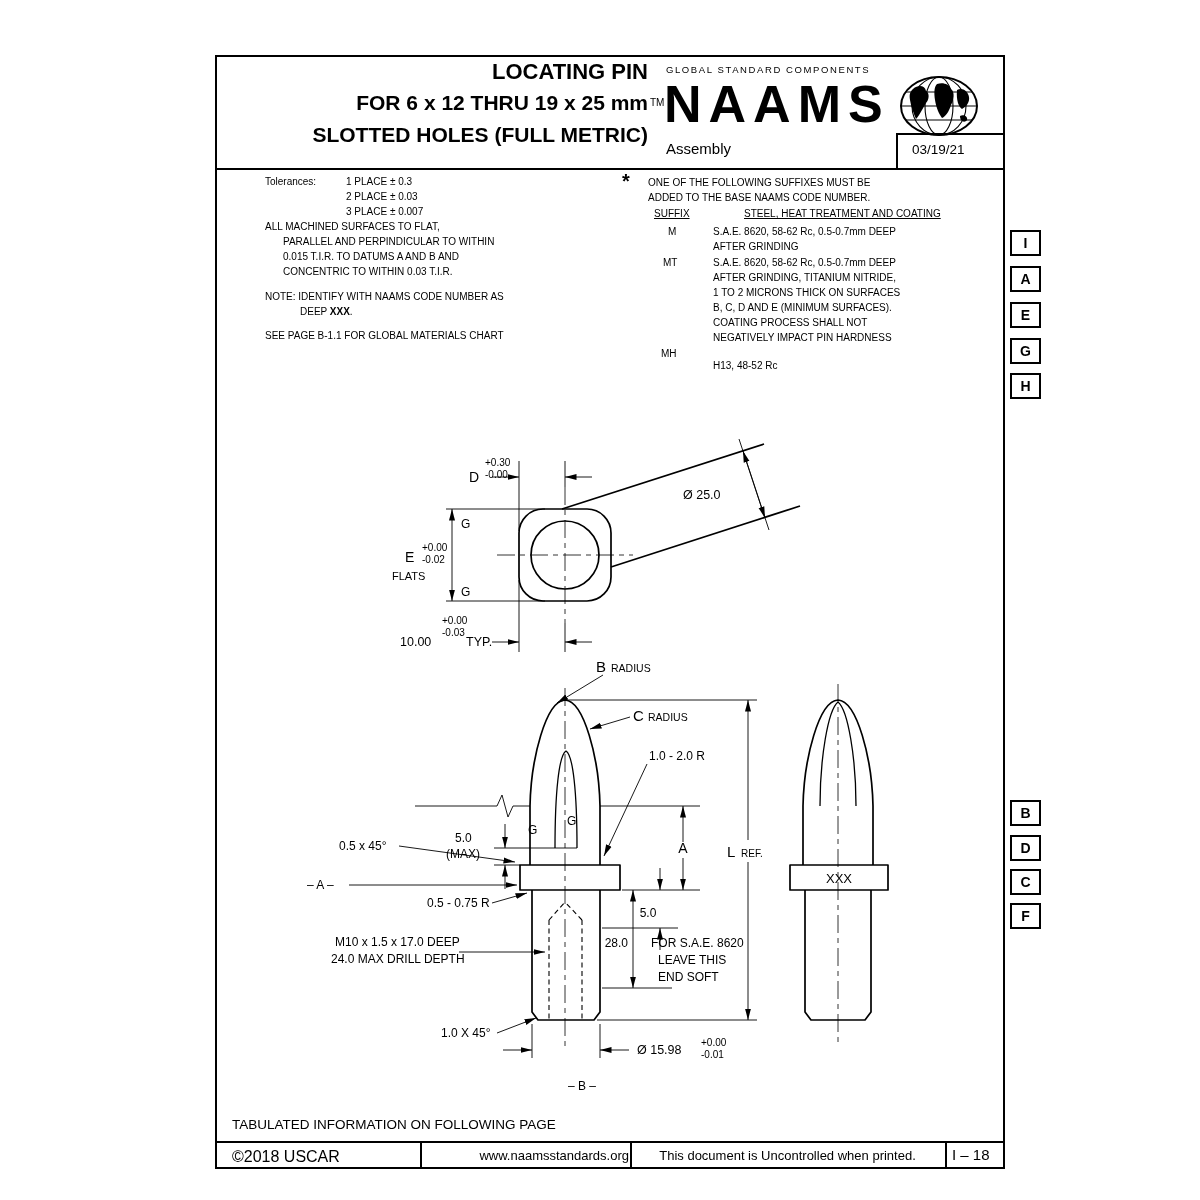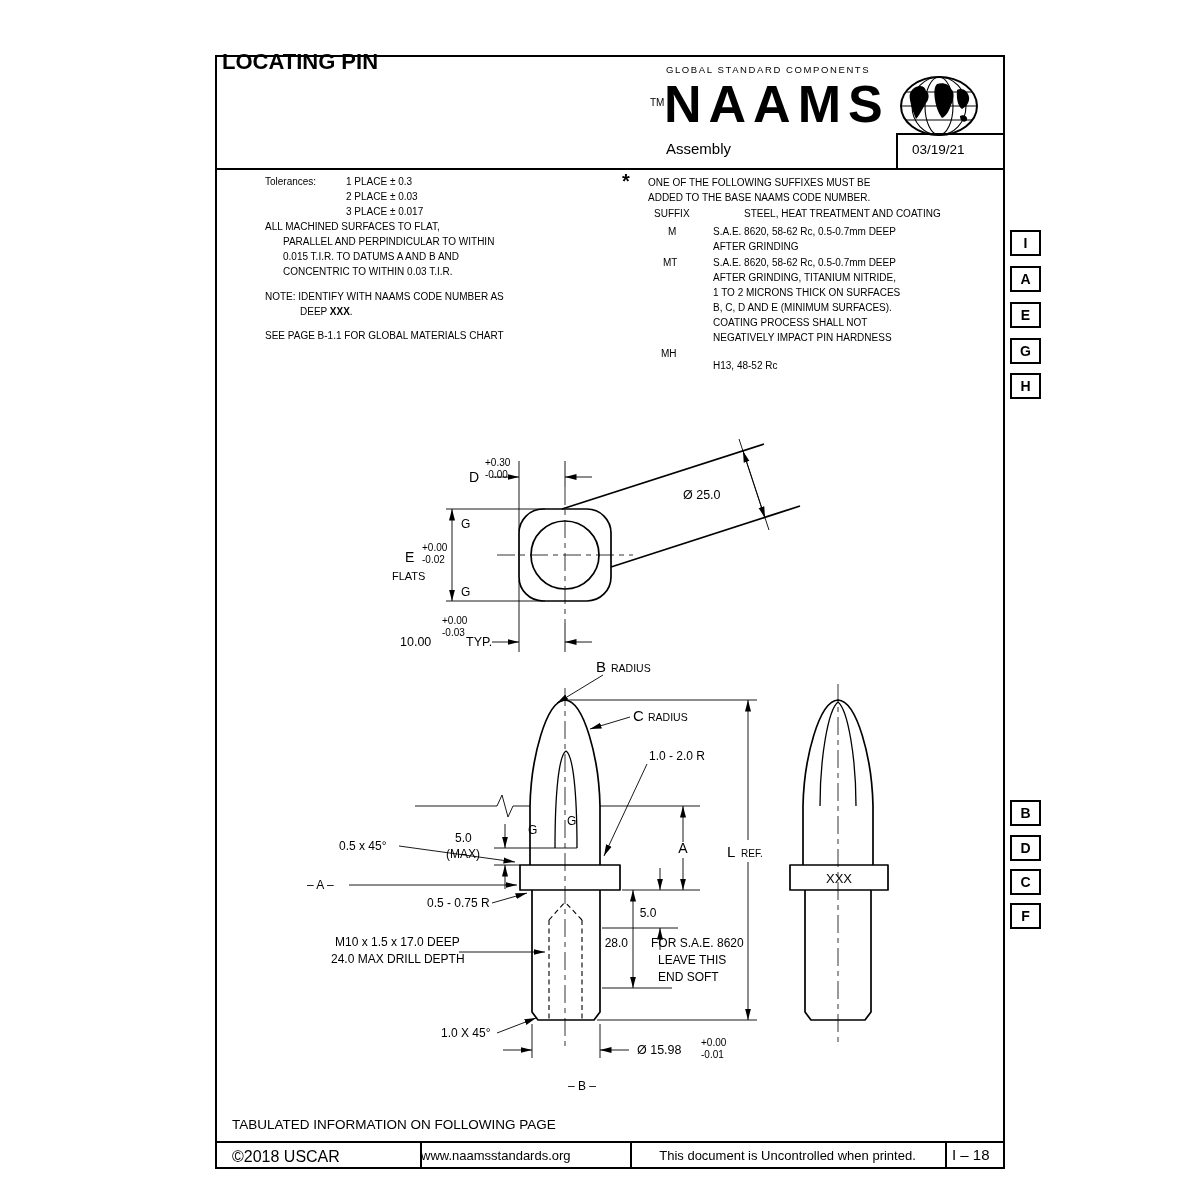--- a/index.html
+++ b/index.html
@@ -3,21 +3,21 @@
 <meta charset="utf-8">
 <style>
   *{margin:0;padding:0;box-sizing:border-box}
   html,body{width:1200px;height:1200px;background:#fff;overflow:hidden}
   body{font-family:"Liberation Sans","DejaVu Sans",sans-serif;color:#000;position:relative}
   .abs{position:absolute;white-space:nowrap}
   .frame{position:absolute;border:2px solid #000}
   .hline{position:absolute;background:#000;height:2px}
   .vline{position:absolute;background:#000;width:2px}
   .f13{font-size:10px;line-height:15px}
-  .und{}
+  .und{text-decoration:underline}
   .b{font-weight:bold}
   .gridbox{position:absolute;left:1010px;width:31px;height:26px;border:2px solid #000;
            display:flex;align-items:center;justify-content:center;font-size:14px;font-weight:bold;background:#fff}
   svg text{font-family:"Liberation Sans","DejaVu Sans",sans-serif;fill:#000}
   .ol{stroke:#000;stroke-width:1.7;fill:none;stroke-linejoin:round}
   .ol2{stroke:#000;stroke-width:1.3;fill:none}
   .thin{stroke:#000;stroke-width:0.9;fill:none}
   .cl{stroke:#000;stroke-width:0.8;fill:none;stroke-dasharray:18 5 5 5}
   .hid{stroke:#000;stroke-width:1.1;fill:none;stroke-dasharray:5 3.5}
   .ts10{font-size:10px}.ts105{font-size:10.5px}.ts11{font-size:11px}.ts12{font-size:12px}
@@ -25,22 +25,24 @@
   .am{text-anchor:middle}.ae{text-anchor:end}
 </style>
 </head>
 <body>
 
 <div class="frame" style="left:215px;top:55px;width:790px;height:1114px"></div>
 <div class="hline" style="left:217px;top:168px;width:786px"></div>
 <div class="hline" style="left:896px;top:133px;width:107px;height:1.5px"></div>
 <div class="vline" style="left:896px;top:133px;height:35px;width:1.5px"></div>
 
-<div class="abs" style="left:222px;top:48px;width:426px;text-align:left">
+<div class="abs" style="left:222px;top:58px;width:426px;text-align:right">
   <div class="b" style="font-size:22px;line-height:28px;margin-bottom:3px">LOCATING PIN</div>
+  <div class="b" style="font-size:21px;line-height:28px;margin-bottom:4px">FOR 6 x 12 THRU 19 x 25 mm</div>
+  <div class="b" style="font-size:21px;line-height:28px">SLOTTED HOLES (FULL METRIC)</div>
 </div>
 
 <div class="abs" style="left:666px;top:64px;font-size:9.5px;letter-spacing:1.6px">GLOBAL STANDARD COMPONENTS</div>
 <div class="abs" style="left:650px;top:97px;font-size:10px">TM</div>
 <div class="abs b" style="left:664px;top:80px;font-size:52px;line-height:48px;letter-spacing:7px">NAAMS</div>
 
 <svg class="abs" style="left:898px;top:74px" width="82" height="64" viewBox="0 0 82 64">
   <ellipse cx="41" cy="32" rx="38" ry="29" fill="none" stroke="#000" stroke-width="2"></ellipse>
   <ellipse cx="41" cy="32" rx="14" ry="29" fill="none" stroke="#000" stroke-width="1.1"></ellipse>
   <ellipse cx="41" cy="32" rx="27" ry="29" fill="none" stroke="#000" stroke-width="1.1"></ellipse>
@@ -54,21 +56,21 @@
 </svg>
 
 <div class="abs" style="left:666px;top:140px;font-size:15px">Assembly</div>
 <div class="abs" style="left:912px;top:142px;font-size:13.5px">03/19/21</div>
 
 <div class="abs" style="left:265px;top:174px;display:flex">
   <div class="f13" style="width:81px">Tolerances:</div>
   <div>
     <div class="f13">1 PLACE ± 0.3</div>
     <div class="f13">2 PLACE ± 0.03</div>
-    <div class="f13">3 PLACE ± 0.017</div>
+    <div class="f13">3 PLACE ± 0.007</div>
   </div>
 </div>
 
 <div class="abs" style="left:265px;top:219px">
   <div class="f13">ALL MACHINED SURFACES TO FLAT,</div>
   <div class="f13" style="padding-left:18px">PARALLEL AND PERPINDICULAR TO WITHIN</div>
   <div class="f13" style="padding-left:18px">0.015 T.I.R. TO DATUMS A AND B AND</div>
   <div class="f13" style="padding-left:18px">CONCENTRIC TO WITHIN 0.03 T.I.R.</div>
 </div>
 
@@ -297,15 +299,15 @@
     <text class="ts13 am" x="839" y="883">XXX</text>
   </g>
 </svg>
 
 <div class="abs" style="left:232px;top:1117px;font-size:13.5px">TABULATED INFORMATION ON FOLLOWING PAGE</div>
 <div class="hline" style="left:217px;top:1141px;width:786px;height:1.5px"></div>
 <div class="vline" style="left:420px;top:1141px;height:26px;width:1.5px"></div>
 <div class="vline" style="left:630px;top:1141px;height:26px;width:1.5px"></div>
 <div class="vline" style="left:945px;top:1141px;height:26px;width:1.5px"></div>
 <div class="abs" style="left:232px;top:1148px;font-size:16px">©2018 USCAR</div>
-<div class="abs" style="left:421px;top:1148px;width:208px;text-align:left;font-size:13px">www.naamsstandards.org</div>
+<div class="abs" style="left:421px;top:1148px;width:208px;text-align:right;font-size:13px">www.naamsstandards.org</div>
 <div class="abs" style="left:631px;top:1148px;width:313px;text-align:center;font-size:13px">This document is Uncontrolled when printed.</div>
 <div class="abs" style="left:952px;top:1146px;font-size:15px">I – 18</div>
 
 </body></html>

